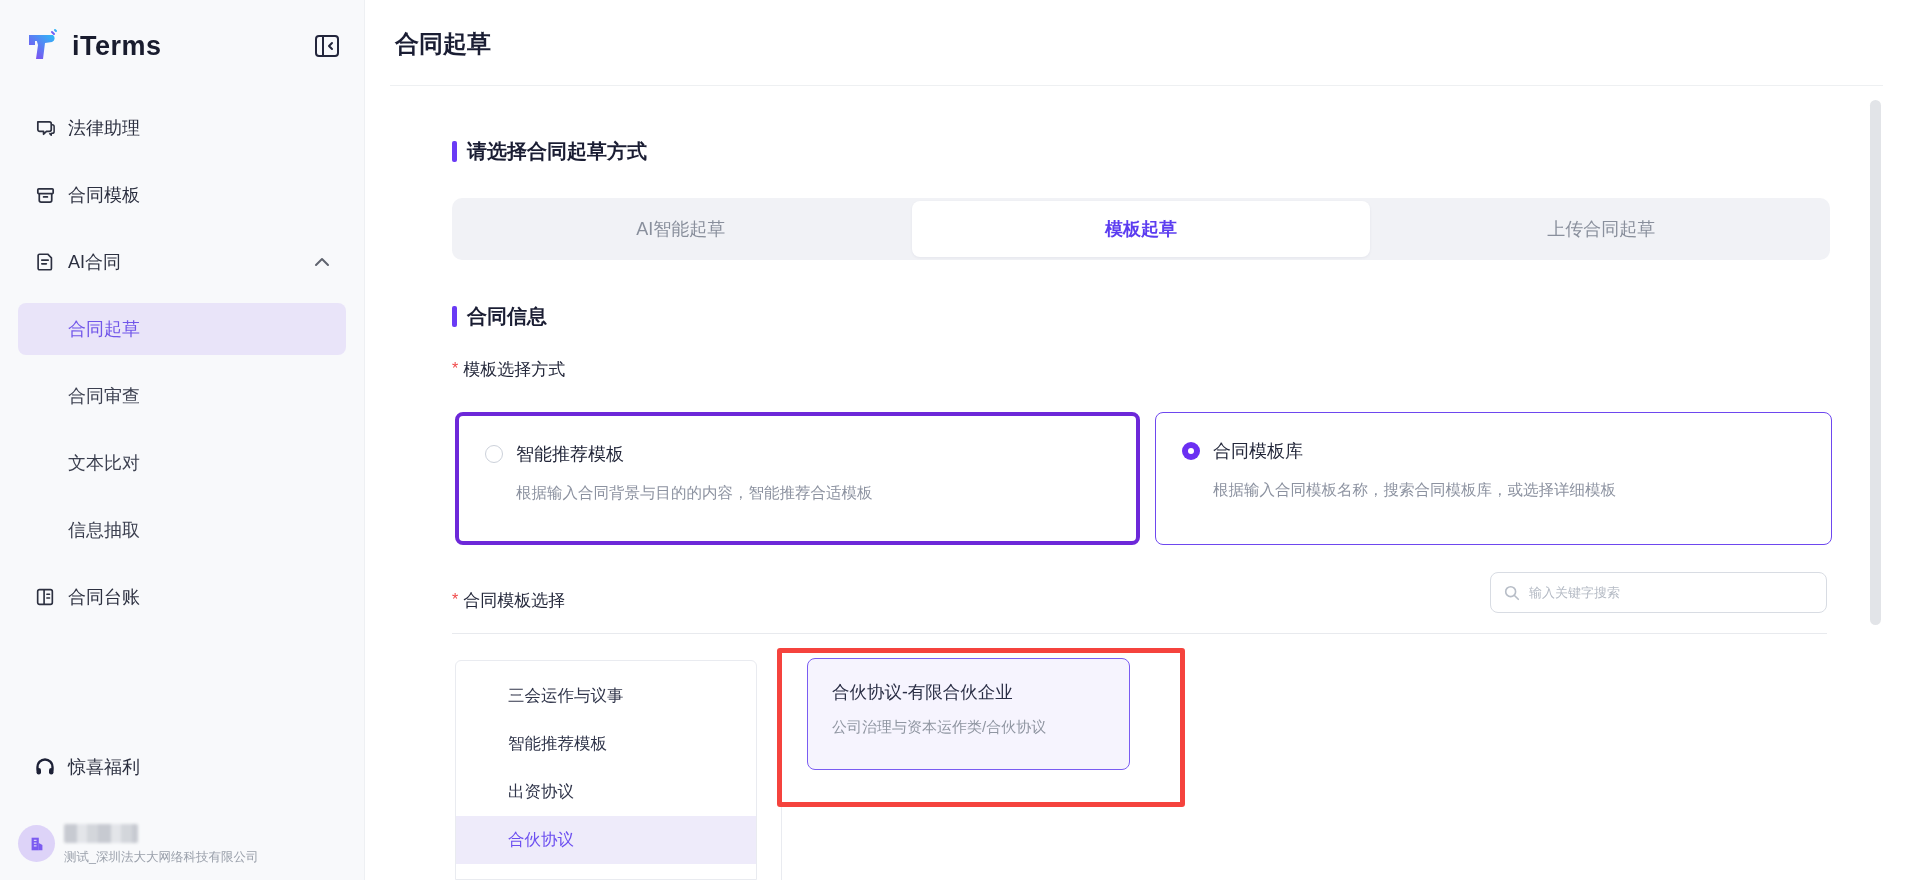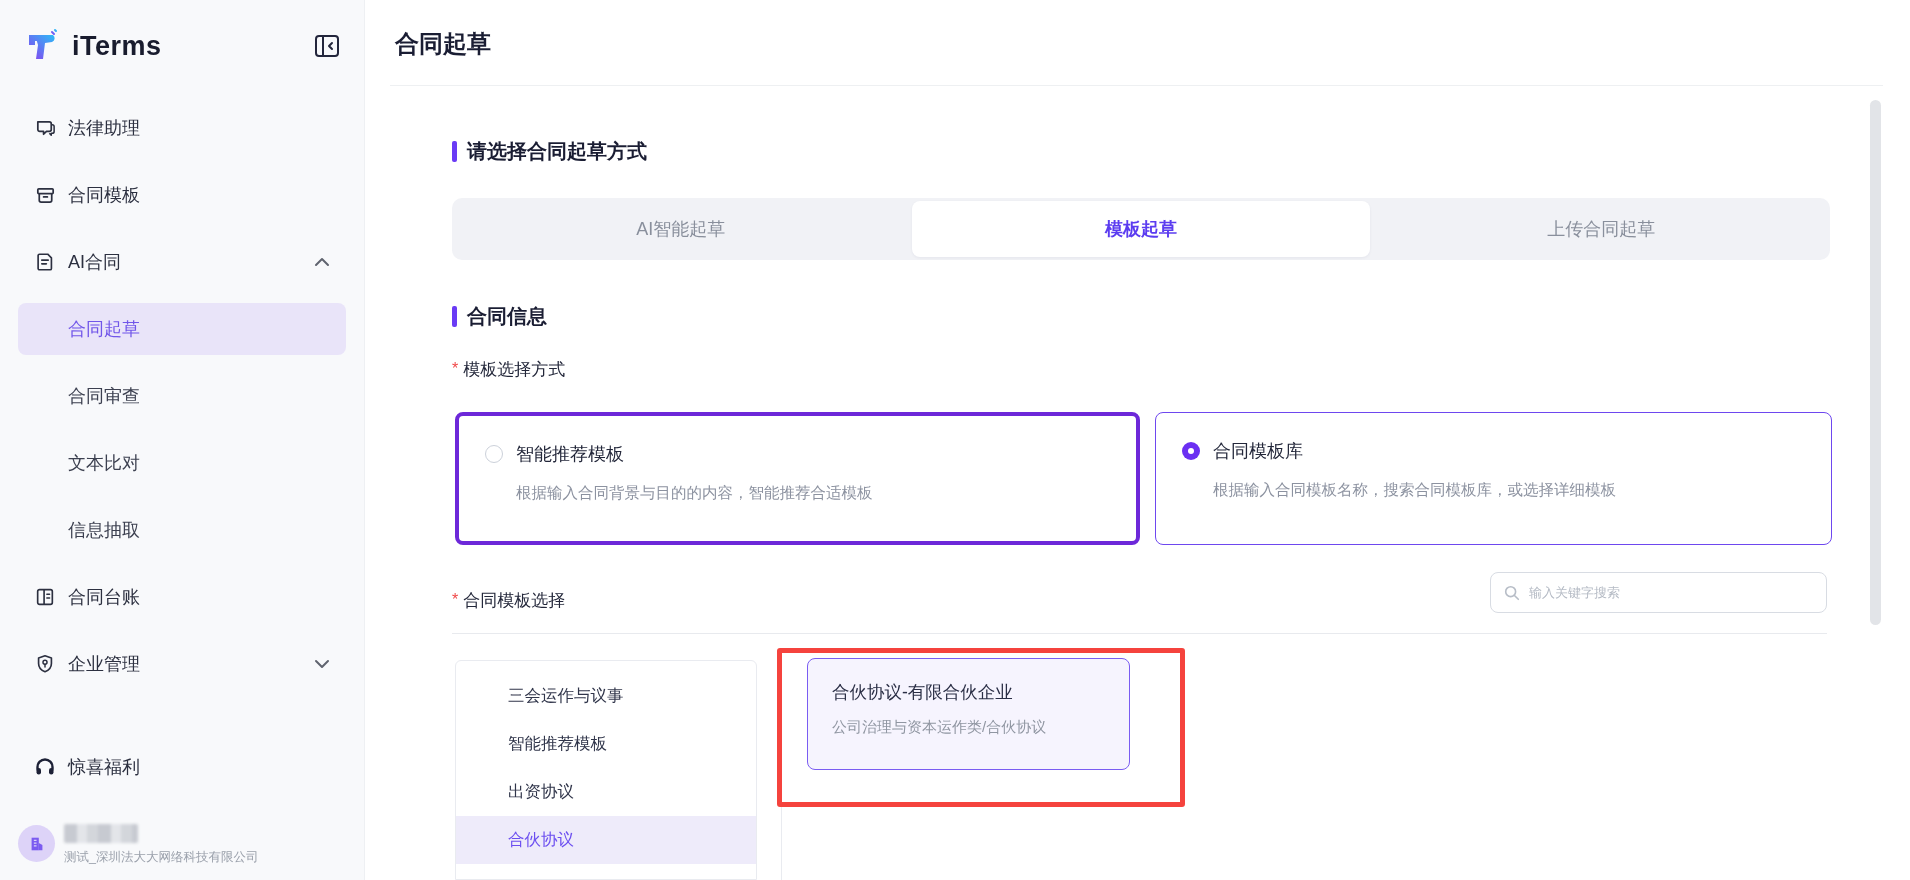--- a/index.html
+++ b/index.html
@@ -186,35 +186,20 @@
         <span class="ic">
           <svg width="22" height="22" viewBox="0 0 24 24" fill="none" stroke="#2c3040" stroke-width="1.8" stroke-linejoin="round">
             <rect x="4" y="4" width="16" height="16" rx="2"></rect>
             <line x1="11" y1="4" x2="11" y2="20"></line>
             <path d="M14 9 h3 M14 13 h3" stroke-linecap="round" stroke-width="1.6"></path>
           </svg>
         </span>
         <span class="lb">合同台账</span>
       </div>
 
-      <div class="nav-item">
-        <span class="ic">
-          <svg width="22" height="22" viewBox="0 0 24 24" fill="none" stroke="#2c3040" stroke-width="1.8" stroke-linejoin="round">
-            <path d="M12 3 l7 2.5 v6 c0 4.5 -3 7.5 -7 9 c-4 -1.5 -7 -4.5 -7 -9 v-6 z"></path>
-            <circle cx="12" cy="10" r="2.2" stroke-width="1.6"></circle>
-            <path d="M12 12.2 v3" stroke-linecap="round" stroke-width="1.6"></path>
-          </svg>
-        </span>
-        <span class="lb">企业管理</span>
-        <span class="chev">
-          <svg width="16" height="10" viewBox="0 0 16 10">
-              <path d="M2 2 L8 8 L14 2" fill="none" stroke="#60646f" stroke-width="2" stroke-linecap="round" stroke-linejoin="round"></path>
-            </svg>
-        </span>
-      </div>
     </nav>
 
     <div class="side-footer">
       <div class="benefit">
         <span class="ic">
           <svg width="24" height="24" viewBox="0 0 24 24" fill="none">
             <path d="M4.5 14 v-2 a7.5 7.5 0 0 1 15 0 v2" stroke="#1d2136" stroke-width="2.4" stroke-linecap="round"></path>
             <rect x="3.5" y="13" width="4.5" height="6.5" rx="2.2" fill="#1d2136"></rect>
             <rect x="16" y="13" width="4.5" height="6.5" rx="2.2" fill="#1d2136"></rect>
           </svg>

